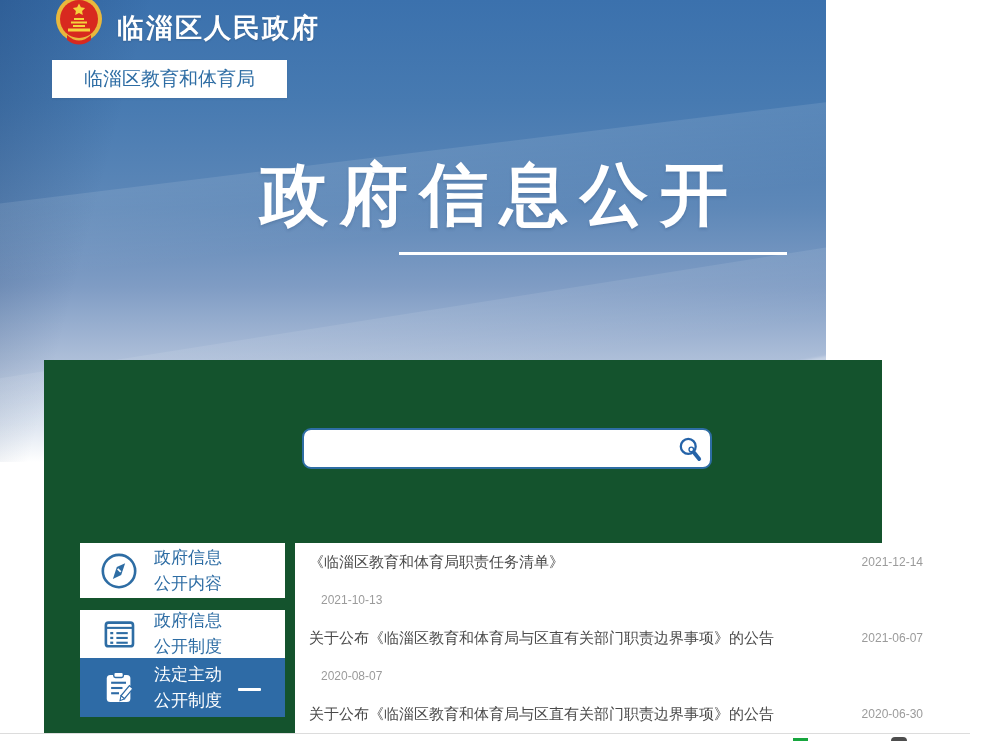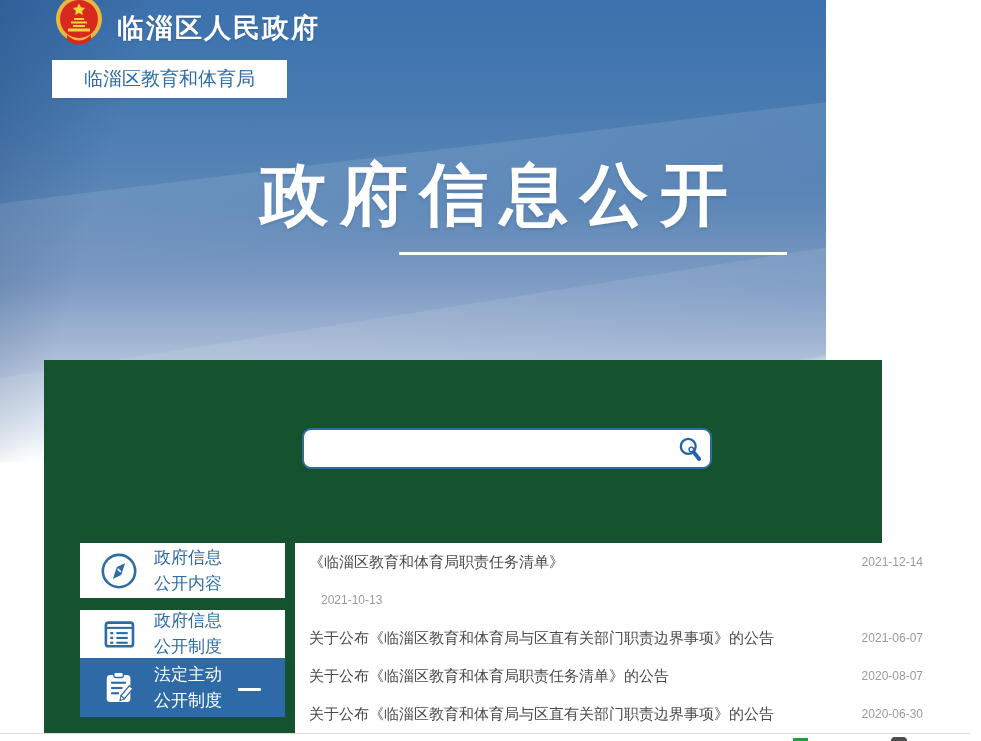--- a/index.html
+++ b/index.html
@@ -183,21 +183,20 @@
         <span class="row-date">2021-12-14</span>
       </div>
       <div class="row">
         <span class="row-date">2021-10-13</span>
       </div>
       <div class="row">
         <span class="row-title">关于公布《临淄区教育和体育局与区直有关部门职责边界事项》的公告</span>
         <span class="row-date">2021-06-07</span>
       </div>
       <div class="row">
-        <span class="row-title">关于公布《临淄区教育和体育局职责任务清单》的公告</span>
         <span class="row-date">2020-08-07</span>
       </div>
       <div class="row">
         <span class="row-title">关于公布《临淄区教育和体育局与区直有关部门职责边界事项》的公告</span>
         <span class="row-date">2020-06-30</span>
       </div>
     </div>
 
   </div>
 

